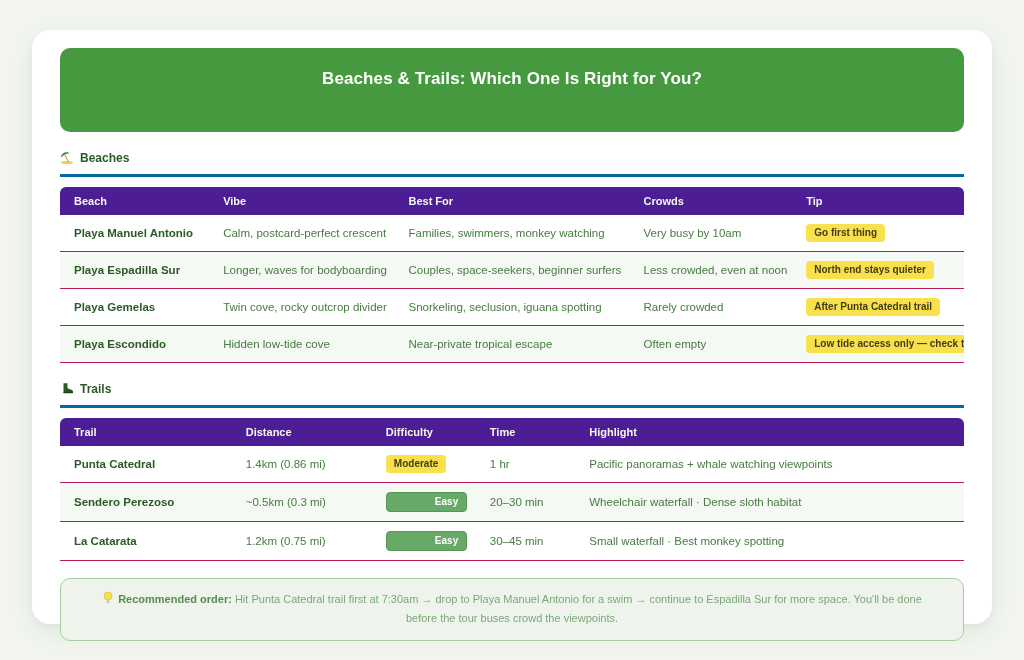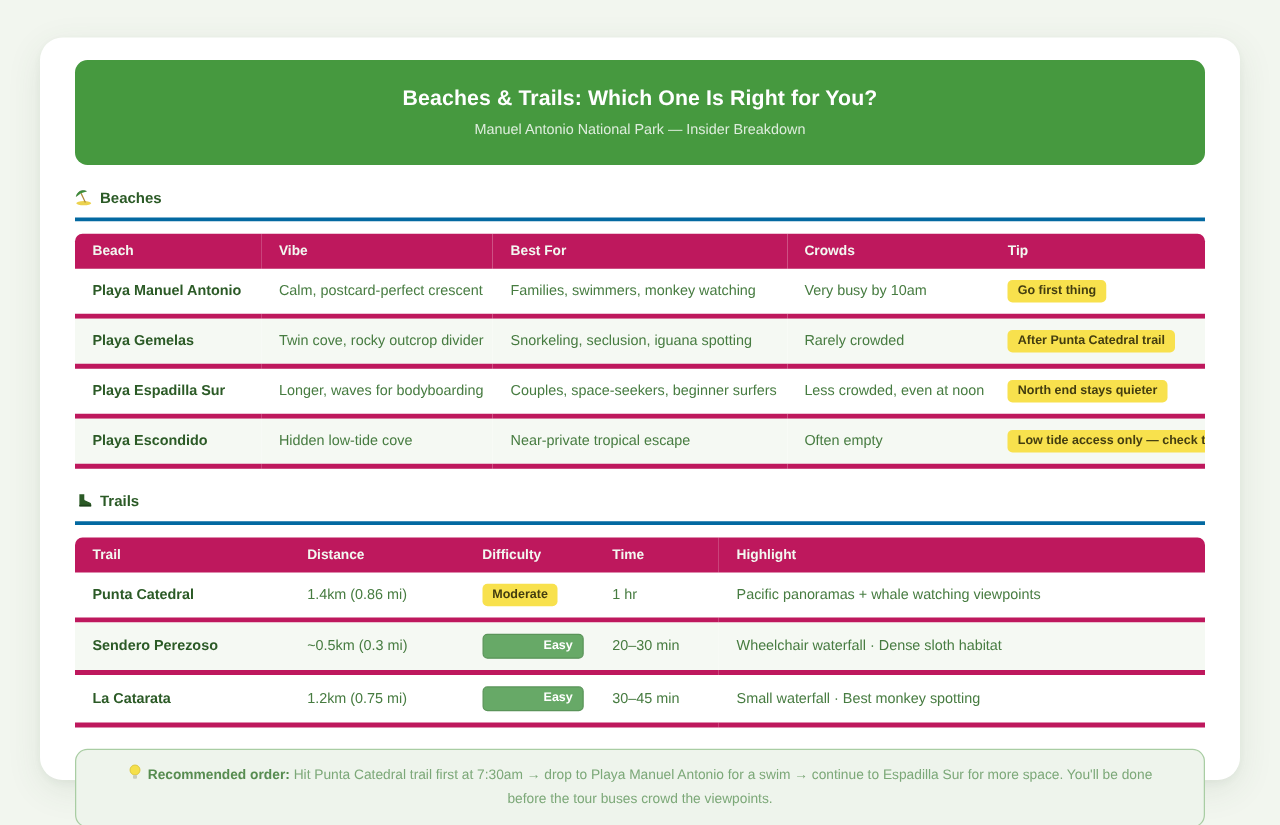--- a/index.html
+++ b/index.html
@@ -51,36 +51,36 @@
   }
   .section-icon { width: 14px; height: 14px; display: inline-block; }
   table {
     width: 100%;
     border-collapse: separate;
     border-spacing: 0;
     margin-top: 10px;
     table-layout: fixed;
   }
   thead th {
-    background: #be185d;
+    background: #4c1d95;
     color: #f3f8f1;
     font-size: 11px;
     font-weight: 700;
     text-align: left;
     padding: 8px 14px;
     white-space: nowrap;
     margin-top: 24px;
   }
   thead th:first-child { border-top-left-radius: 6px; }
   thead th:last-child { border-top-right-radius: 6px; }
   tbody td {
     font-size: 11.5px;
     color: #477c41;
     padding: 9px 14px;
-    border-bottom: 4px solid #be185d;
+    border-bottom: 1px solid #be185d;
     white-space: nowrap;
     overflow: hidden;
   }
   tbody tr:nth-child(even) { background: #f5f9f3; }
   td.cell-name { color: #2b5a26; font-weight: 700; }
   .badge {
     display: inline-block;
     font-size: 10px;
     font-weight: 700;
     padding: 3px 8px;
@@ -110,21 +110,20 @@
   .note .note-label { color: #578c50; font-weight: 700; }
   .note-icon { width: 12px; height: 14px; display: inline-block; vertical-align: -2px; margin-right: 4px; }
 </style>
 </head>
 <body>
 
 <div class="card">
 
   <div class="banner">
     <div class="banner-title">Beaches &amp; Trails: Which One Is Right for You?</div>
-    <div class="banner-subtitle">Manuel Antonio National Park — Insider Breakdown</div>
   </div>
 
   <div class="section-heading">
     <span class="section-icon">
       <svg viewBox="0 0 16 16" width="14" height="14">
         <ellipse cx="8" cy="13.2" rx="6.8" ry="1.9" fill="#ecd24e"></ellipse>
         <line x1="5.5" y1="4" x2="9.5" y2="12.5" stroke="#b0893a" stroke-width="1.1"></line>
         <path d="M1.2 7.2 A 6.4 6.4 0 0 1 10.6 2.4 L 5.5 4 Z" fill="#3f8f3a"></path>
         <path d="M1.2 7.2 A 6.4 6.4 0 0 1 10.6 2.4" fill="none" stroke="#2e6e2b" stroke-width="0.6"></path>
       </svg>
@@ -151,32 +150,32 @@
     </thead>
     <tbody>
         <tr>
           <td class="cell-name">Playa Manuel Antonio</td>
           <td>Calm, postcard-perfect crescent</td>
           <td>Families, swimmers, monkey watching</td>
           <td>Very busy by 10am</td>
           <td><span class="badge yellow">Go first thing</span></td>
         </tr>
         <tr>
+          <td class="cell-name">Playa Espadilla Sur</td>
+          <td>Longer, waves for bodyboarding</td>
+          <td>Couples, space-seekers, beginner surfers</td>
+          <td>Less crowded, even at noon</td>
+          <td><span class="badge yellow">North end stays quieter</span></td>
+        </tr>
+        <tr>
           <td class="cell-name">Playa Gemelas</td>
           <td>Twin cove, rocky outcrop divider</td>
           <td>Snorkeling, seclusion, iguana spotting</td>
           <td>Rarely crowded</td>
           <td><span class="badge yellow">After Punta Catedral trail</span></td>
-        </tr>
-        <tr>
-          <td class="cell-name">Playa Espadilla Sur</td>
-          <td>Longer, waves for bodyboarding</td>
-          <td>Couples, space-seekers, beginner surfers</td>
-          <td>Less crowded, even at noon</td>
-          <td><span class="badge yellow">North end stays quieter</span></td>
         </tr>
         <tr>
           <td class="cell-name">Playa Escondido</td>
           <td>Hidden low-tide cove</td>
           <td>Near-private tropical escape</td>
           <td>Often empty</td>
           <td><span class="badge yellow">Low tide access only — check tides</span></td>
         </tr>
       </tbody>
   </table>

